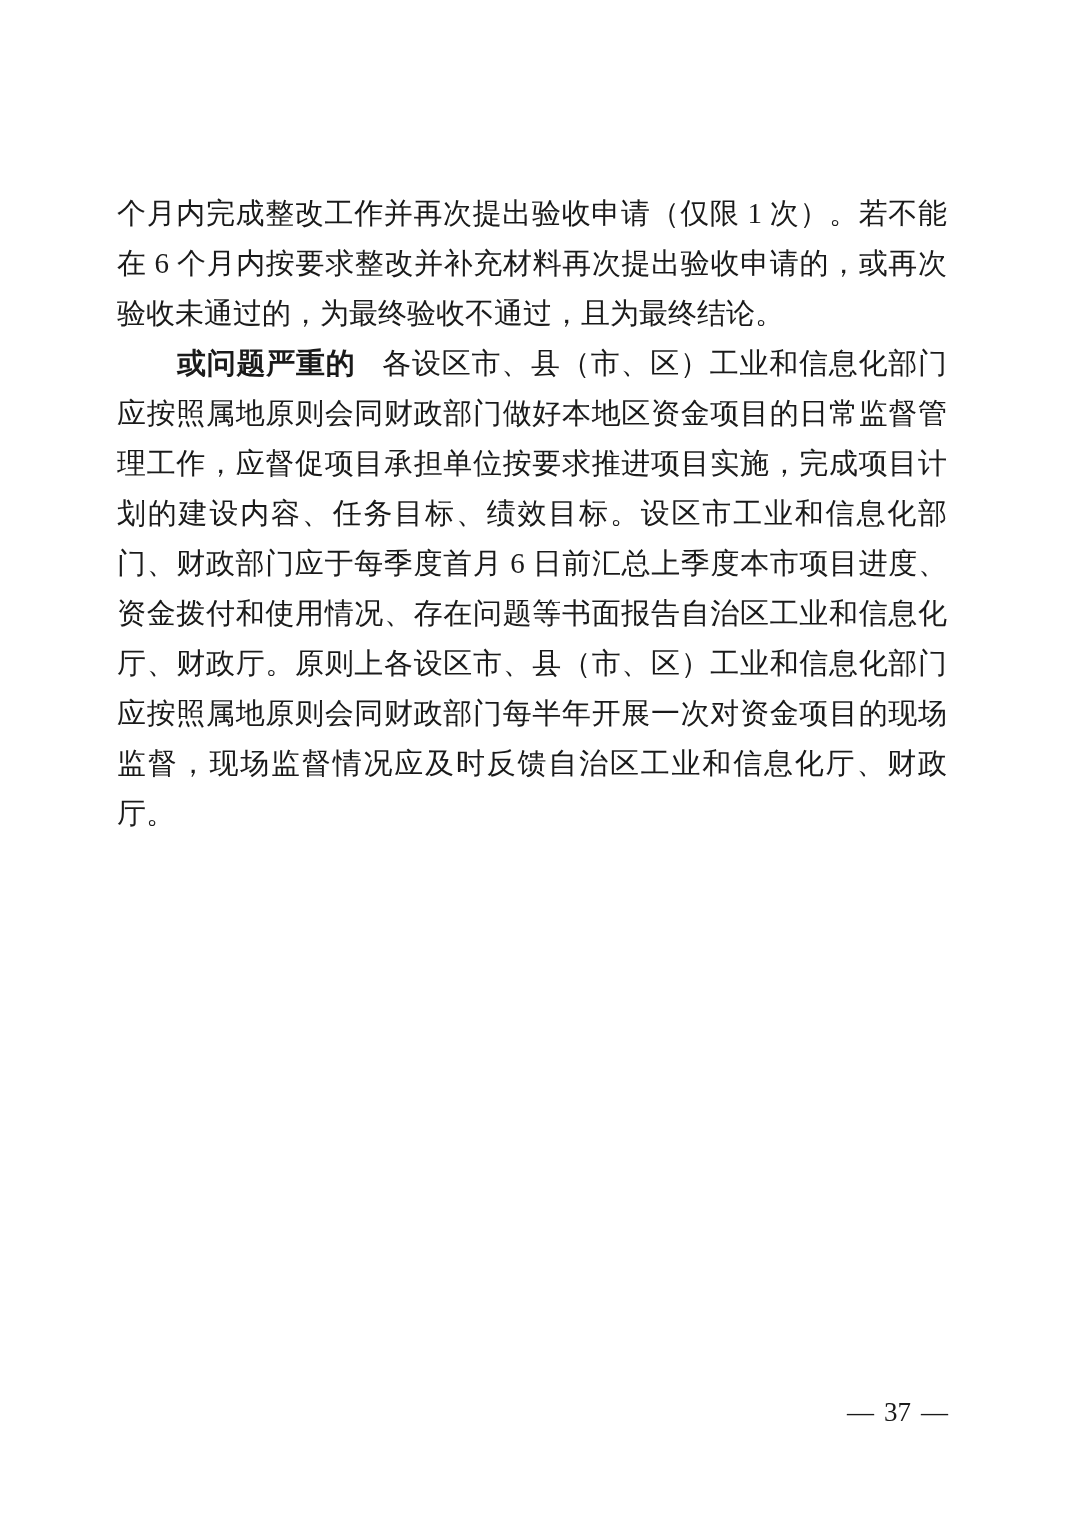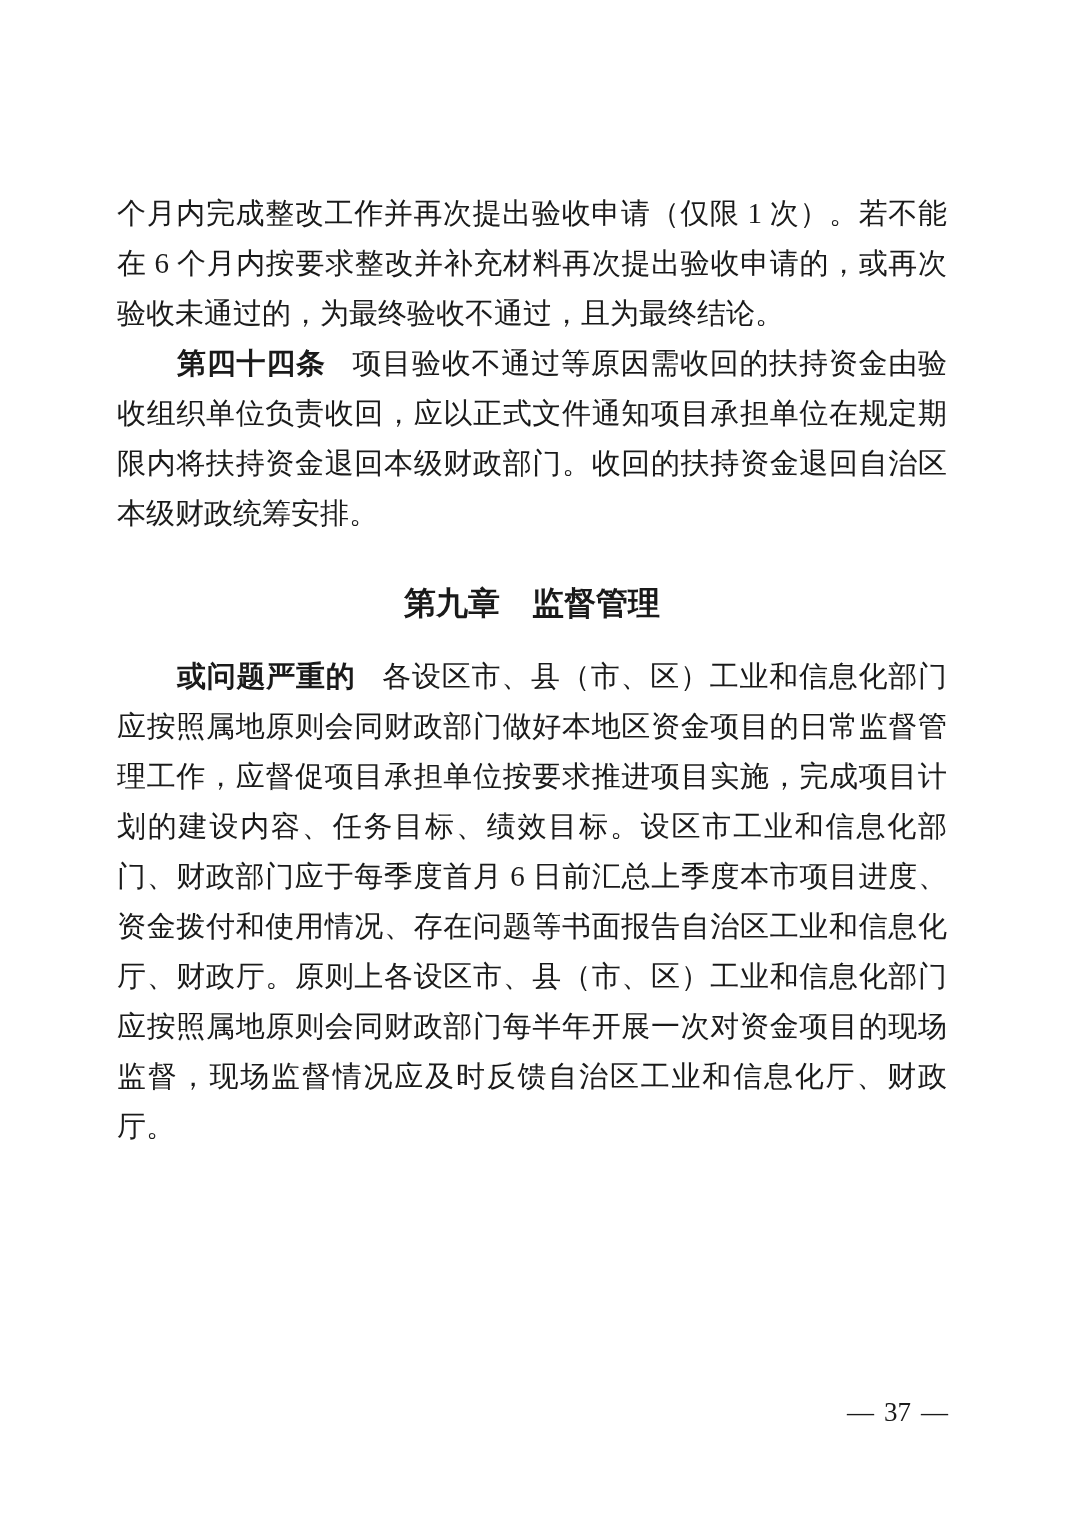--- a/index.html
+++ b/index.html
@@ -71,22 +71,20 @@
     gap: 10px;
     white-space: nowrap;
   }
 </style>
 </head>
 <body>
 
 <div class="page">
   <main class="doc" id="doc-content">
       <p class="para"><span>个月内完成整改工作并再次提出验收申请（仅限 1 次）。若不能在 6 个月内按要求整改并补充材料再次提出验收申请的，或再次验收未通过的，为最终验收不通过，且为最终结论。</span></p>
-      <p class="para indent"><b class="term">第四十四条</b><span class="term-gap"></span><span>项目验收不通过等原因需收回的扶持资金由验收组织单位负责收回，应以正式文件通知项目承担单位在规定期限内将扶持资金退回本级财政部门。收回的扶持资金退回自治区本级财政统筹安排。</span></p>
-      <h2 class="chapter"><span>第九章</span><span class="ch-gap"></span><span>监督管理</span></h2>
       <p class="para indent"><b class="term">或问题严重的</b><span class="term-gap"></span><span>各设区市、县（市、区）工业和信息化部门应按照属地原则会同财政部门做好本地区资金项目的日常监督管理工作，应督促项目承担单位按要求推进项目实施，完成项目计划的建设内容、任务目标、绩效目标。设区市工业和信息化部门、财政部门应于每季度首月 6 日前汇总上季度本市项目进度、资金拨付和使用情况、存在问题等书面报告自治区工业和信息化厅、财政厅。原则上各设区市、县（市、区）工业和信息化部门应按照属地原则会同财政部门每半年开展一次对资金项目的现场监督，现场监督情况应及时反馈自治区工业和信息化厅、财政厅。</span></p>
     </main>
   <footer class="page-footer">
     <span>—</span>
     <span>37</span>
     <span>—</span>
   </footer>
 </div>
 
 </body></html>

